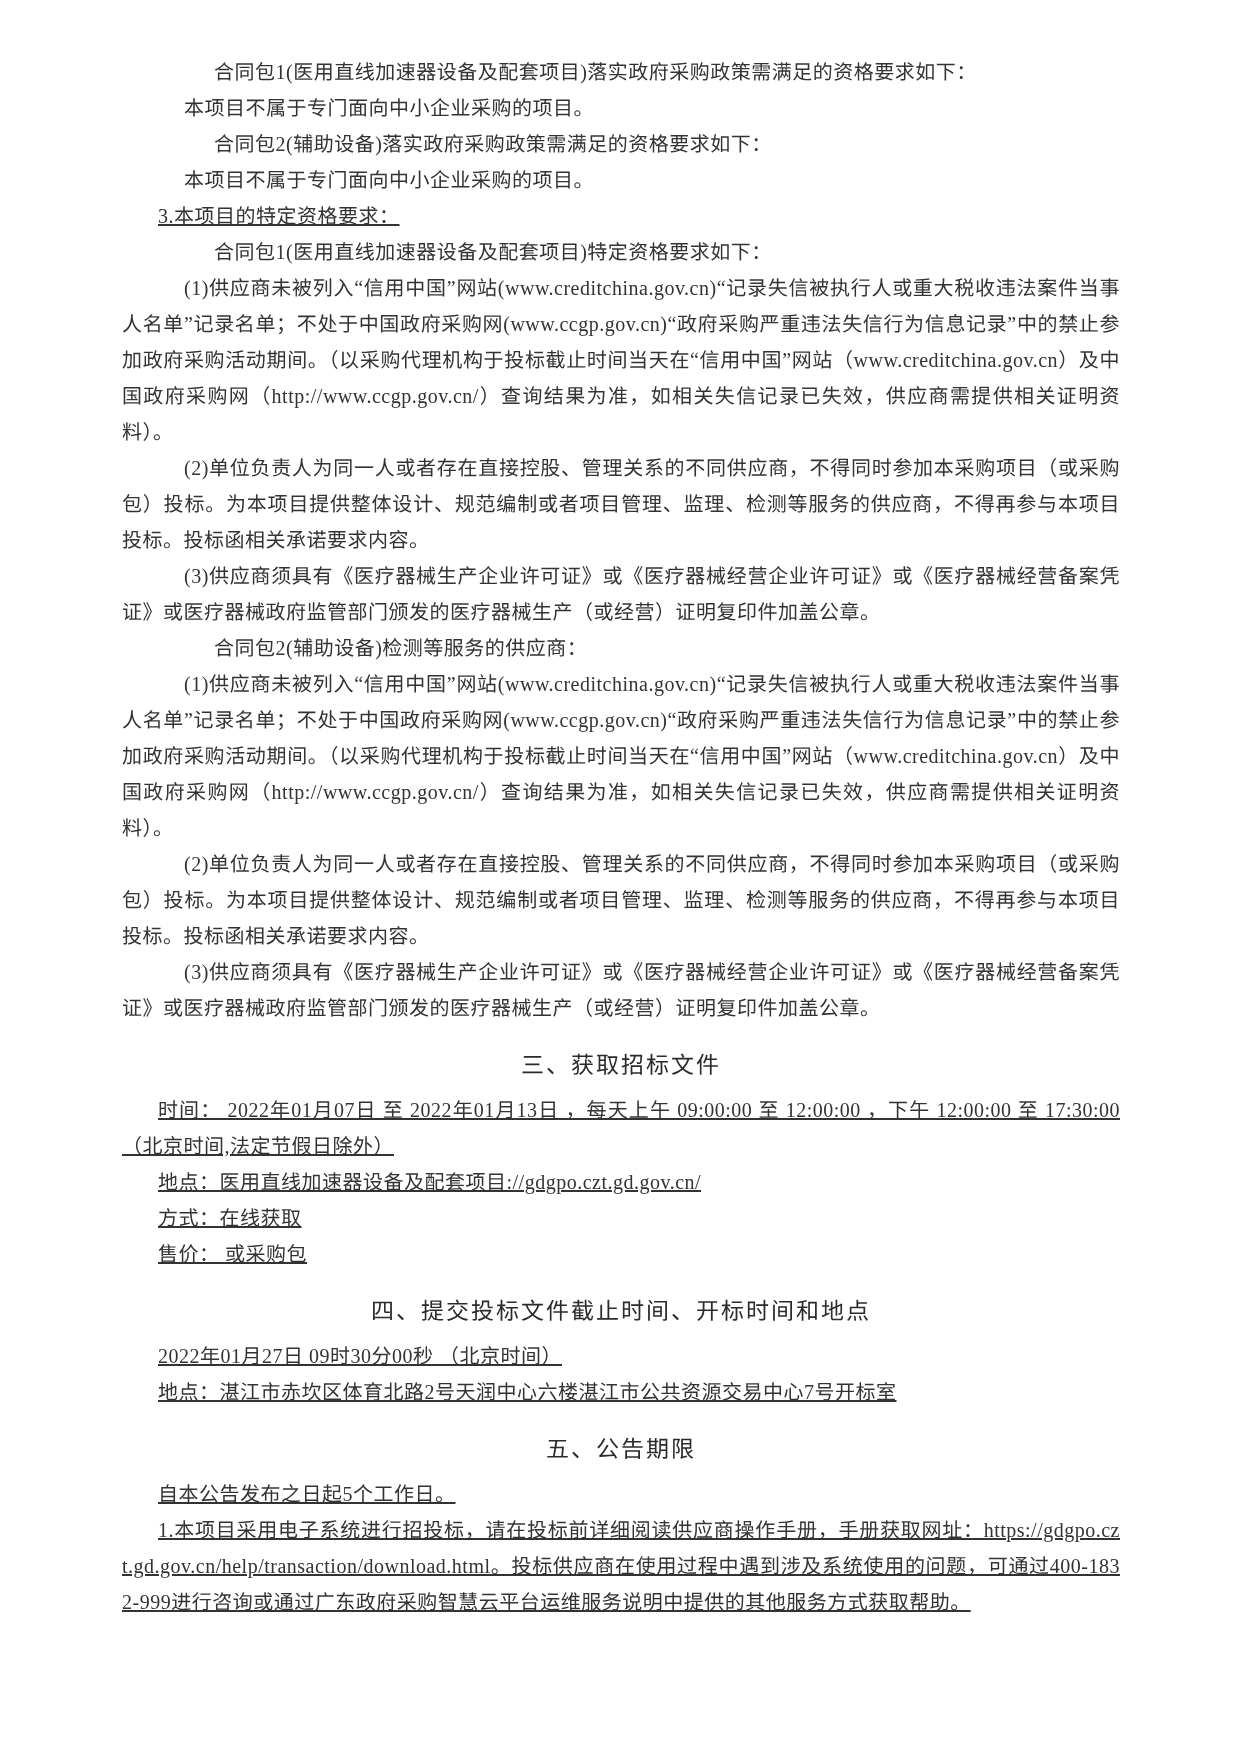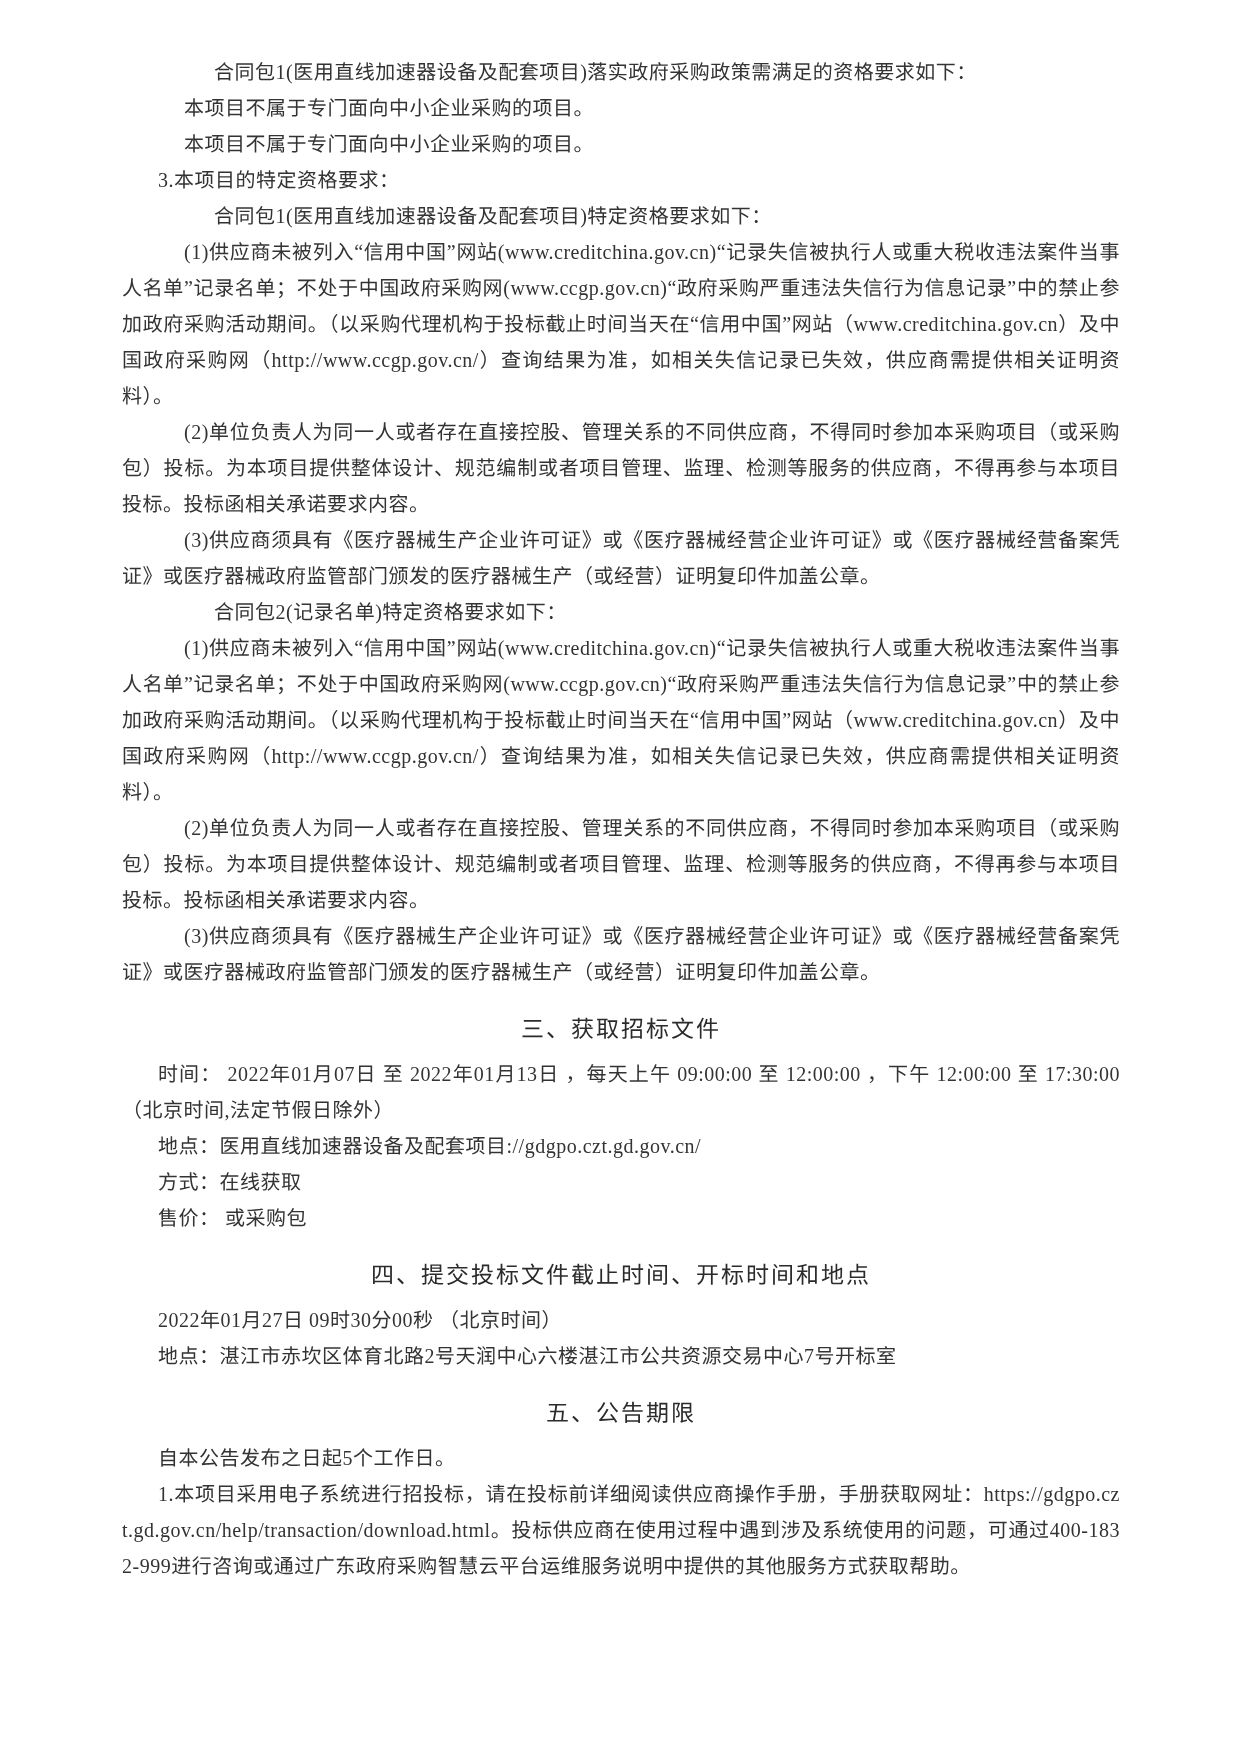--- a/index.html
+++ b/index.html
@@ -20,47 +20,48 @@
   }
   .para {
     font-size: 20px;
     line-height: 36px;
     color: #333333;
     text-align: justify;
     text-justify: inter-ideograph;
     letter-spacing: 0.5px;
     word-break: break-all;
   }
-  .para.indent-item { text-indent: 36px; }
+  .para.indent-item { text-indent: 36px; text-decoration: underline; }
   .para.indent-para { text-indent: 62px; }
   .para.indent-pkg  { text-indent: 92px; }
   .heading {
     font-size: 23px;
     line-height: 30px;
     font-weight: normal;
     color: #2b2b2b;
     letter-spacing: 2px;
     margin: 25px 0 11px 0;
     text-align: center;
   }
 </style>
 </head>
 <body>
 
 <div class="page">
   <main class="content" id="doc-body">
       <p class="para indent-pkg">合同包1(医用直线加速器设备及配套项目)落实政府采购政策需满足的资格要求如下：</p>
       <p class="para indent-para">本项目不属于专门面向中小企业采购的项目。</p>
+      <p class="para indent-pkg">合同包2(辅助设备)落实政府采购政策需满足的资格要求如下：</p>
       <p class="para indent-para">本项目不属于专门面向中小企业采购的项目。</p>
       <p class="para indent-item">3.本项目的特定资格要求：</p>
       <p class="para indent-pkg">合同包1(医用直线加速器设备及配套项目)特定资格要求如下：</p>
       <p class="para indent-para">(1)供应商未被列入“信用中国”网站(www.creditchina.gov.cn)“记录失信被执行人或重大税收违法案件当事人名单”记录名单；不处于中国政府采购网(www.ccgp.gov.cn)“政府采购严重违法失信行为信息记录”中的禁止参加政府采购活动期间。（以采购代理机构于投标截止时间当天在“信用中国”网站（www.creditchina.gov.cn）及中国政府采购网（http://www.ccgp.gov.cn/）查询结果为准，如相关失信记录已失效，供应商需提供相关证明资料）。</p>
       <p class="para indent-para">(2)单位负责人为同一人或者存在直接控股、管理关系的不同供应商，不得同时参加本采购项目（或采购包）投标。为本项目提供整体设计、规范编制或者项目管理、监理、检测等服务的供应商，不得再参与本项目投标。投标函相关承诺要求内容。</p>
       <p class="para indent-para">(3)供应商须具有《医疗器械生产企业许可证》或《医疗器械经营企业许可证》或《医疗器械经营备案凭证》或医疗器械政府监管部门颁发的医疗器械生产（或经营）证明复印件加盖公章。</p>
-      <p class="para indent-pkg">合同包2(记录名单)特定资格要求如下：</p>
+      <p class="para indent-pkg">合同包2(辅助设备)检测等服务的供应商：</p>
       <p class="para indent-para">(1)供应商未被列入“信用中国”网站(www.creditchina.gov.cn)“记录失信被执行人或重大税收违法案件当事人名单”记录名单；不处于中国政府采购网(www.ccgp.gov.cn)“政府采购严重违法失信行为信息记录”中的禁止参加政府采购活动期间。（以采购代理机构于投标截止时间当天在“信用中国”网站（www.creditchina.gov.cn）及中国政府采购网（http://www.ccgp.gov.cn/）查询结果为准，如相关失信记录已失效，供应商需提供相关证明资料）。</p>
       <p class="para indent-para">(2)单位负责人为同一人或者存在直接控股、管理关系的不同供应商，不得同时参加本采购项目（或采购包）投标。为本项目提供整体设计、规范编制或者项目管理、监理、检测等服务的供应商，不得再参与本项目投标。投标函相关承诺要求内容。</p>
       <p class="para indent-para">(3)供应商须具有《医疗器械生产企业许可证》或《医疗器械经营企业许可证》或《医疗器械经营备案凭证》或医疗器械政府监管部门颁发的医疗器械生产（或经营）证明复印件加盖公章。</p>
       <h2 class="heading">三、获取招标文件</h2>
       <p class="para indent-item">时间： 2022年01月07日 至 2022年01月13日 ，每天上午 09:00:00 至 12:00:00 ，下午 12:00:00 至 17:30:00 （北京时间,法定节假日除外）</p>
       <p class="para indent-item">地点：医用直线加速器设备及配套项目://gdgpo.czt.gd.gov.cn/</p>
       <p class="para indent-item">方式：在线获取</p>
       <p class="para indent-item">售价： 或采购包</p>
       <h2 class="heading">四、提交投标文件截止时间、开标时间和地点</h2>
       <p class="para indent-item">2022年01月27日 09时30分00秒 （北京时间）</p>

